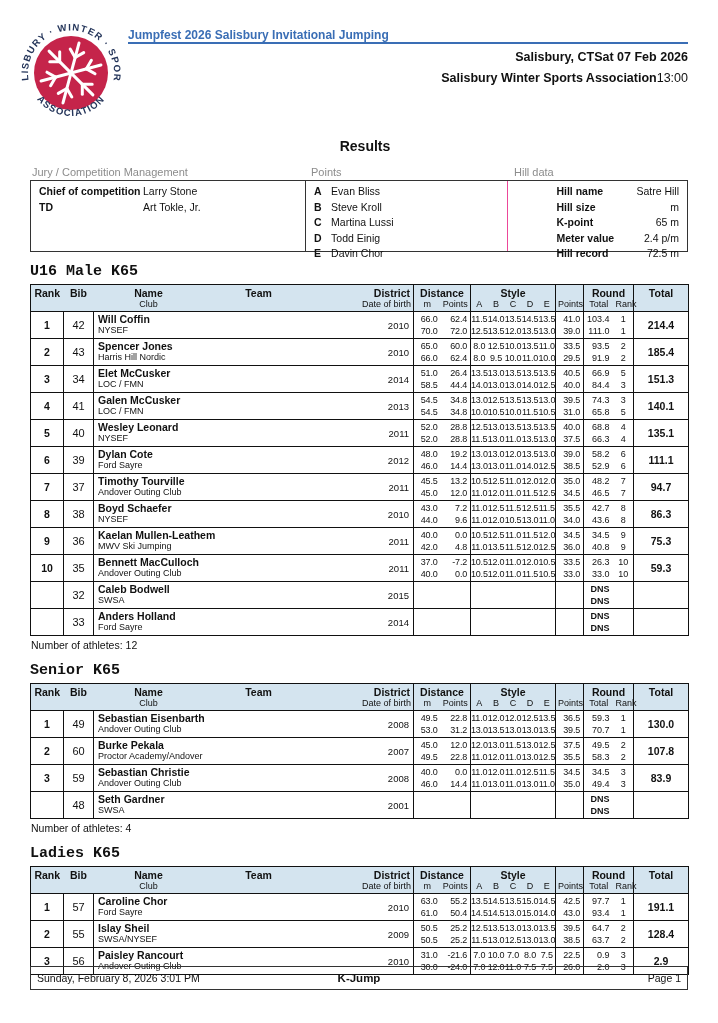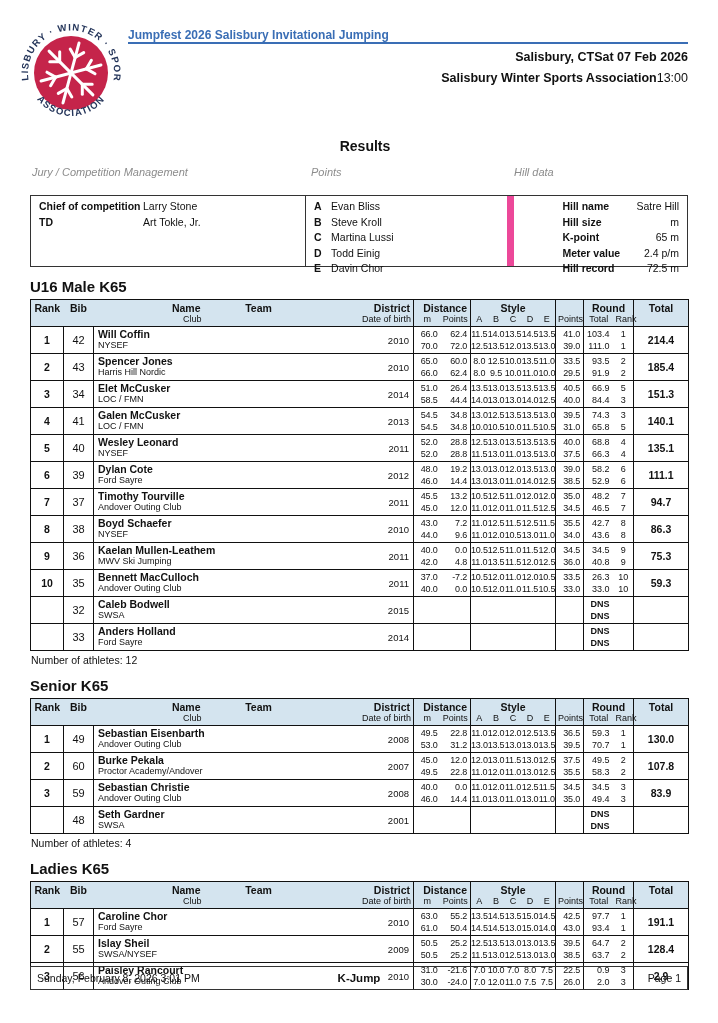--- a/index.html
+++ b/index.html
@@ -14,42 +14,42 @@
   .head-right { flex:1; padding-top:8px; margin-left:2px; }
   .title {
     font-size:12px; font-weight:bold; color:var(--accent,#3a6eb5);
     border-bottom:2px solid var(--accent,#3a6eb5);
   }
   .meta-row { display:flex; justify-content:flex-end; margin-top:5px; font-size:12.5px; font-weight:bold; line-height:16px; }
   .meta-row .normal { font-weight:normal; }
   .results-title { text-align:center; font-weight:bold; font-size:14px; margin-top:8px;padding-left:12px; }
   
   .info { margin:12px 30px 0; }
-  .info-headings { display:flex; color:#8c8c8c; font-size:11px; margin-bottom:17px;font-style:italic; }
+  .info-headings { display:flex; color:#8c8c8c; font-size:11px; margin-bottom:2px; }
   .ih1 { width:275px; padding-left:2px; }
   .ih2 { width:203px; padding-left:6px; }
   .ih3 { width:180px; padding-left:6px; }
   .info-box { display:flex; border:1px solid #333; height:72px; font-size:10.5px; }
   .info-col { padding:3px 8px 0; }
   .col-jury { width:275px; }
   .col-judges { width:203px; border-left:1px solid #333; }
-  .col-hill { width:180px; border-left:7px solid #ec4899;padding-left:48px; }
+  .col-hill { width:180px; border-left:1px solid #ec4899;padding-left:48px; }
   .kv { display:flex; line-height:15.5px; }
   .kv .k { width:104px; font-weight:bold; flex:0 0 104px; }
   .jrow { display:flex; line-height:15.5px; }
   .jrow .jl { width:17px; font-weight:bold; flex:0 0 17px; }
   .hrow { display:flex; justify-content:space-between; line-height:15.5px; }
   .hrow .k { font-weight:bold; }
   
   #sections { margin:0 30px; }
-  .event h2 { font-size:15px; margin:11px 0 4px; }
+  .event h2 { font-size:15px; margin:11px 0 4px;font-family:Liberation Mono, monospace; }
   table.results-table { border-collapse:collapse; width:658px; border:1.5px solid #111; table-layout:fixed; }
   thead th { background:var(--thbg,#d4e4ef); font-size:10.5px; font-weight:bold; padding:2px 3px 0; text-align:center; }
   thead th.sub { font-weight:normal; font-size:9px; padding:0 2px 2px; }
-  th.tl { text-align:right; } th.tr { text-align:right; } th.vt { vertical-align:top; }
+  th.tl { text-align:center; } th.tr { text-align:right; } th.vt { vertical-align:top; }
   tbody td { border-top:1px solid #111; vertical-align:middle; font-size:9px; padding:1px 0; }
   .bl { border-left:1px solid #111; }
   tbody td div { line-height:12px; height:12px; }
   td.rank  { font-weight:bold; font-size:10.5px; text-align:center; }
   td.bib   { font-size:11px; text-align:center; }
   td.nameblock { position:relative; padding:1px 4px; }
   .nm   { font-weight:bold; font-size:10.5px; line-height:12px; }
   .club { font-size:9px; line-height:11px; }
   .yob  { position:absolute; right:4px; top:50%; transform:translateY(-50%); font-size:9.5px; }
   td.num { text-align:right; padding-right:3px; letter-spacing:-0.2px; }

